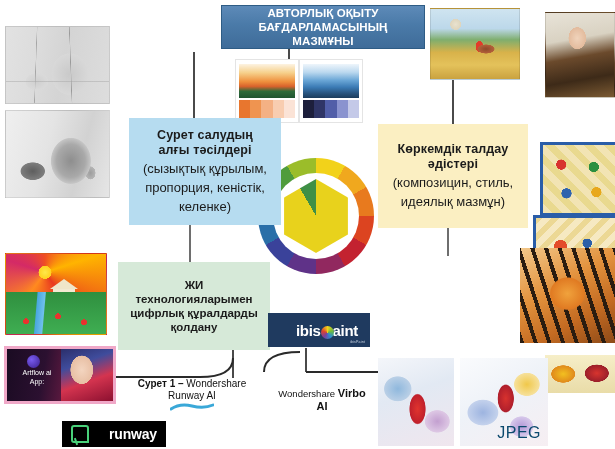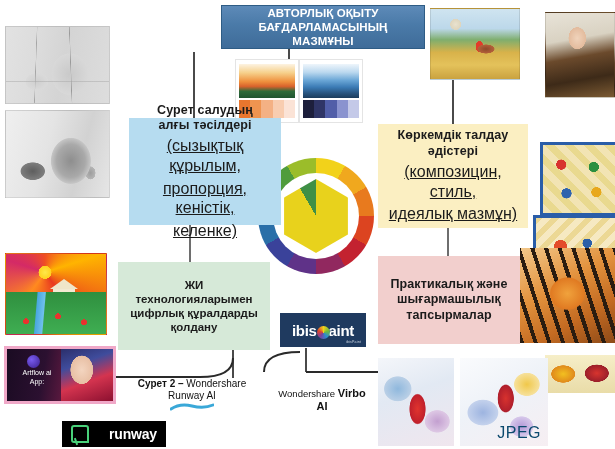--- a/index.html
+++ b/index.html
@@ -21,21 +21,21 @@
     position:absolute;
     box-sizing:border-box;
     display:flex;flex-direction:column;
     align-items:center;justify-content:center;
     text-align:center;
     color:#1b1b1b;
     line-height:1.22;
     padding:6px 7px;
   }
   .node .t-bold{font-weight:bold;font-size:12.5px;letter-spacing:.1px;}
-  .node .t-sub{font-size:16px;margin-top:3px;text-decoration:underline;}
+  .node .t-sub{font-size:13px;margin-top:3px;}
   .node .t-plain{font-size:11.5px;font-weight:bold;}
 
   #title-box{
     left:221px;top:5px;width:204px;height:44px;
     background:linear-gradient(180deg,#5d8ab8 0%,#4a7aa8 45%,#3f6c99 100%);
     border:1px solid #2e5c85;
     color:#ffffff;
   }
   #title-box .t-bold{font-size:11.5px;color:#fff;}
 
@@ -199,22 +199,22 @@
     background:conic-gradient(
       #e8d21c 330deg 30deg,
       #dd6a26 30deg 90deg,
       #c4242e 90deg 150deg,
       #6b3f94 150deg 210deg,
       #2a58a0 210deg 270deg,
       #3f8f46 270deg 330deg);
     clip-path:polygon(50% 0%,93% 25%,93% 75%,50% 100%,7% 75%,7% 25%);}
 
   
-  .ibis{position:absolute;left:280px;top:313px;width:86px;height:34px;
-    background:#1f3a5f;display:flex;align-items:center;justify-content:center;}
+  .ibis{position:absolute;left:268px;top:313px;width:86px;height:34px;
+    background:#1f3a5f;display:flex;align-items:center;justify-content:center;padding-left:16px;}
   .ibis .txt{color:#fff;font-size:15px;font-weight:bold;letter-spacing:-.3px;display:flex;align-items:center;}
   .ibis .pball{display:inline-block;width:13px;height:13px;border-radius:50%;margin:0 -1px 0 0;position:relative;top:2px;
     background:conic-gradient(#f2d21a,#6dbb3c,#2a8fd0,#7a3fa0,#e0452c,#f2d21a);}
   .ibis .sub{position:absolute;right:5px;bottom:3px;font-size:3.5px;color:#cfd8e4;letter-spacing:.2px;}
 
   
   .runway{position:absolute;left:62px;top:421px;width:104px;height:26px;background:#000;
     display:flex;align-items:center;justify-content:center;gap:20px;}
   .runway .rmark{width:14px;height:14px;border:2px solid #49d17a;border-radius:3px 3px 0 3px;position:relative;}
   .runway .rmark::after{content:"";position:absolute;left:2px;bottom:-4px;width:2px;height:7px;background:#49d17a;transform:rotate(-20deg);}
@@ -318,42 +318,37 @@
     <span class="t-plain">қолдану</span>
   </div>
 
   <div class="node" id="box-analysis">
     <span class="t-bold">Көркемдік талдау</span>
     <span class="t-bold">әдістері</span>
     <span class="t-sub">(композицин, стиль,</span>
     <span class="t-sub">идеялық мазмұн)</span>
   </div>
 
-  <div class="node" id="box-practice">
-    <span class="t-bold">Практикалық және</span>
-    <span class="t-bold">шығармашылық</span>
-    <span class="t-bold">тапсырмалар</span>
-  </div>
 
   <div class="ibis">
     <span class="txt">
       <span>ibis</span>
       <span class="pball"></span>
       <span>aint</span>
     </span>
     <span class="sub">ibisPaint</span>
   </div>
 
   <div class="runway">
     <span class="rmark"></span>
     <span class="rtxt">runway</span>
   </div>
 
   <div class="cap" id="cap-runway">
-    <span class="b">Сурет 2 –</span><span> Wondershare Runway AI</span>
+    <span class="b">Сурет 1 –</span><span> Wondershare Runway AI</span>
     <svg class="wave" viewBox="0 0 44 8">
       <path d="M1 6 Q10 0 22 3 Q34 6 43 2" fill="none" stroke="#3aa8d8" stroke-width="3" stroke-linecap="round"></path>
     </svg>
   </div>
 
   <div class="cap" id="cap-virbo">
     <span>Wondershare </span><span class="bb">Virbo</span><br>
     <span class="bb">AI</span>
   </div>
 

